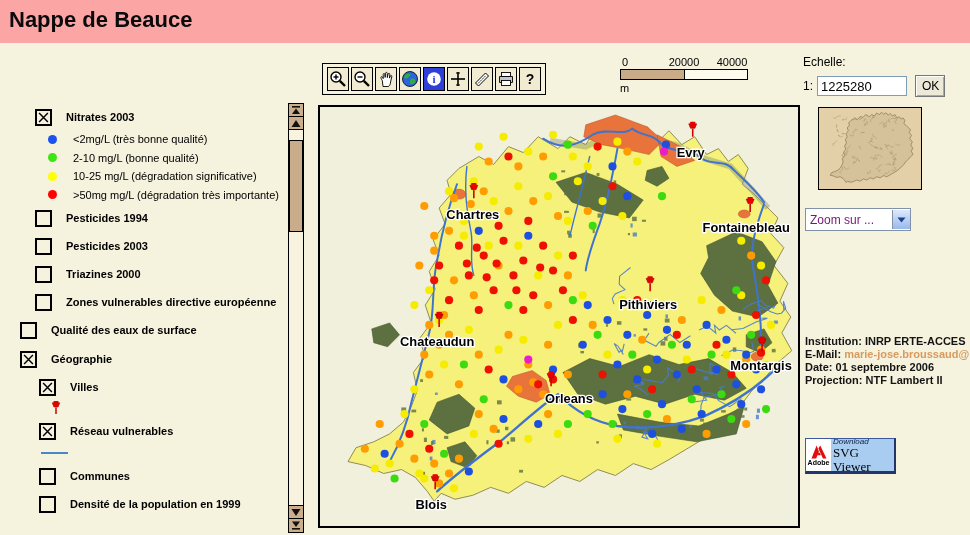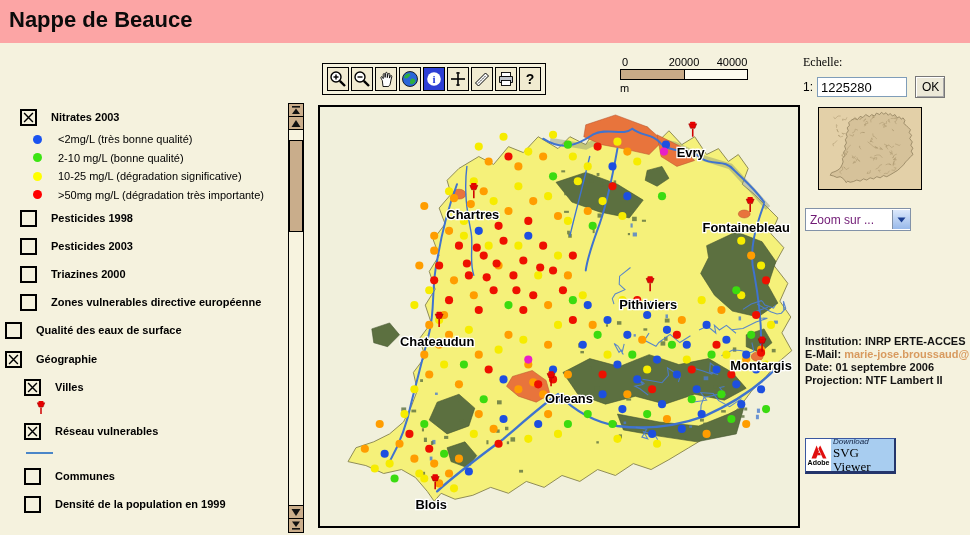--- a/index.html
+++ b/index.html
@@ -4,21 +4,21 @@
 <style>
   html,body{margin:0;padding:0;}
   body{width:970px;height:535px;overflow:hidden;position:relative;
        background:#f5f2de;font-family:"Liberation Sans",sans-serif;}
 
   
   #header{position:absolute;left:0;top:0;width:970px;height:43px;background:#fca5a5;text-align:right;}
   #page-title{position:absolute;left:9px;top:7px;font-size:22px;font-weight:bold;color:#0b0b0b;}
 
   
-  #sidebar{position:absolute;left:1px;top:104px;width:286px;}
+  #sidebar{position:absolute;left:16px;top:104px;width:286px;}
   .sb-row{display:flex;align-items:center;height:28px;}
   #sidebar .sb-row:first-child{height:26px;}
   .t-legend{height:18.5px !important;}
   .t-pin{height:18px !important;}
   .t-line{height:18px !important;}
   .t-geo{height:30px !important;}
   .t-sub{height:26px !important;text-align:right;}
   .ind0{padding-left:4px;}
   .ind1{padding-left:19px;}
   .ind2{padding-left:23px;}
@@ -51,21 +51,21 @@
   #scalebar .ticks{position:relative;height:13px;font-size:11px;color:#000;}
   #scalebar .tick0{position:absolute;left:2px;}
   #scalebar .tick1{position:absolute;left:64px;transform:translateX(-50%);left:64px;}
   #scalebar .tick2{position:absolute;left:112px;transform:translateX(-50%);}
   #scalebar .bar{position:relative;width:126px;height:9px;border:1px solid #000;background:#fdfbee;}
   #scalebar .bar .half{position:absolute;left:0;top:0;width:63px;height:9px;background:#c9ab87;border-right:1px solid #000;}
   #scalebar .unit{font-size:11px;color:#000;margin-top:2px;}
 
   
   #scale-ctl{position:absolute;left:803px;top:55px;width:165px;}
-  #scale-ctl .lbl{font-size:12px;color:#000;font-family:Liberation Serif, serif;}
+  #scale-ctl .lbl{font-size:12px;color:#000;}
   #scale-ctl .row{display:flex;align-items:center;margin-top:6px;}
   #scale-ctl .prefix{font-size:12px;margin-right:4px;}
   #scale-input{width:82px;height:16px;border:1px solid #7f9db9;font-size:13px;
                font-family:"Liberation Sans",sans-serif;padding:1px 3px;background:#fff;}
   #scale-ok{margin-left:8px;width:30px;height:22px;font-size:12px;background:#ece9d8;
             border:1px solid #777;box-shadow:inset 1px 1px 0 #fff,inset -1px -1px 0 #a9a9a9;cursor:pointer;}
 
   
   #minimap{position:absolute;left:818px;top:107px;width:102px;height:81px;border:1px solid #000;
            background:#e3d0a8;cursor:pointer;}
@@ -127,21 +127,21 @@
     <div class="sb-row t-legend">
       <span class="legend-dot" style="background:#ffff00"></span>
       <span class="legend-label">10-25 mg/L (dégradation significative)</span>
     </div>
     <div class="sb-row t-legend">
       <span class="legend-dot" style="background:#ff0000"></span>
       <span class="legend-label">&gt;50mg mg/L (dégradation très importante)</span>
     </div>
     <div class="sb-row ind1">
       <span class="cbx"></span>
-      <span class="sb-label">Pesticides 1998</span>
+      <span class="sb-label">Pesticides 1994</span>
     </div>
     <div class="sb-row ind1">
       <span class="cbx"></span>
       <span class="sb-label">Pesticides 2003</span>
     </div>
     <div class="sb-row ind1">
       <span class="cbx"></span>
       <span class="sb-label">Triazines 2000</span>
     </div>
     <div class="sb-row ind1">

